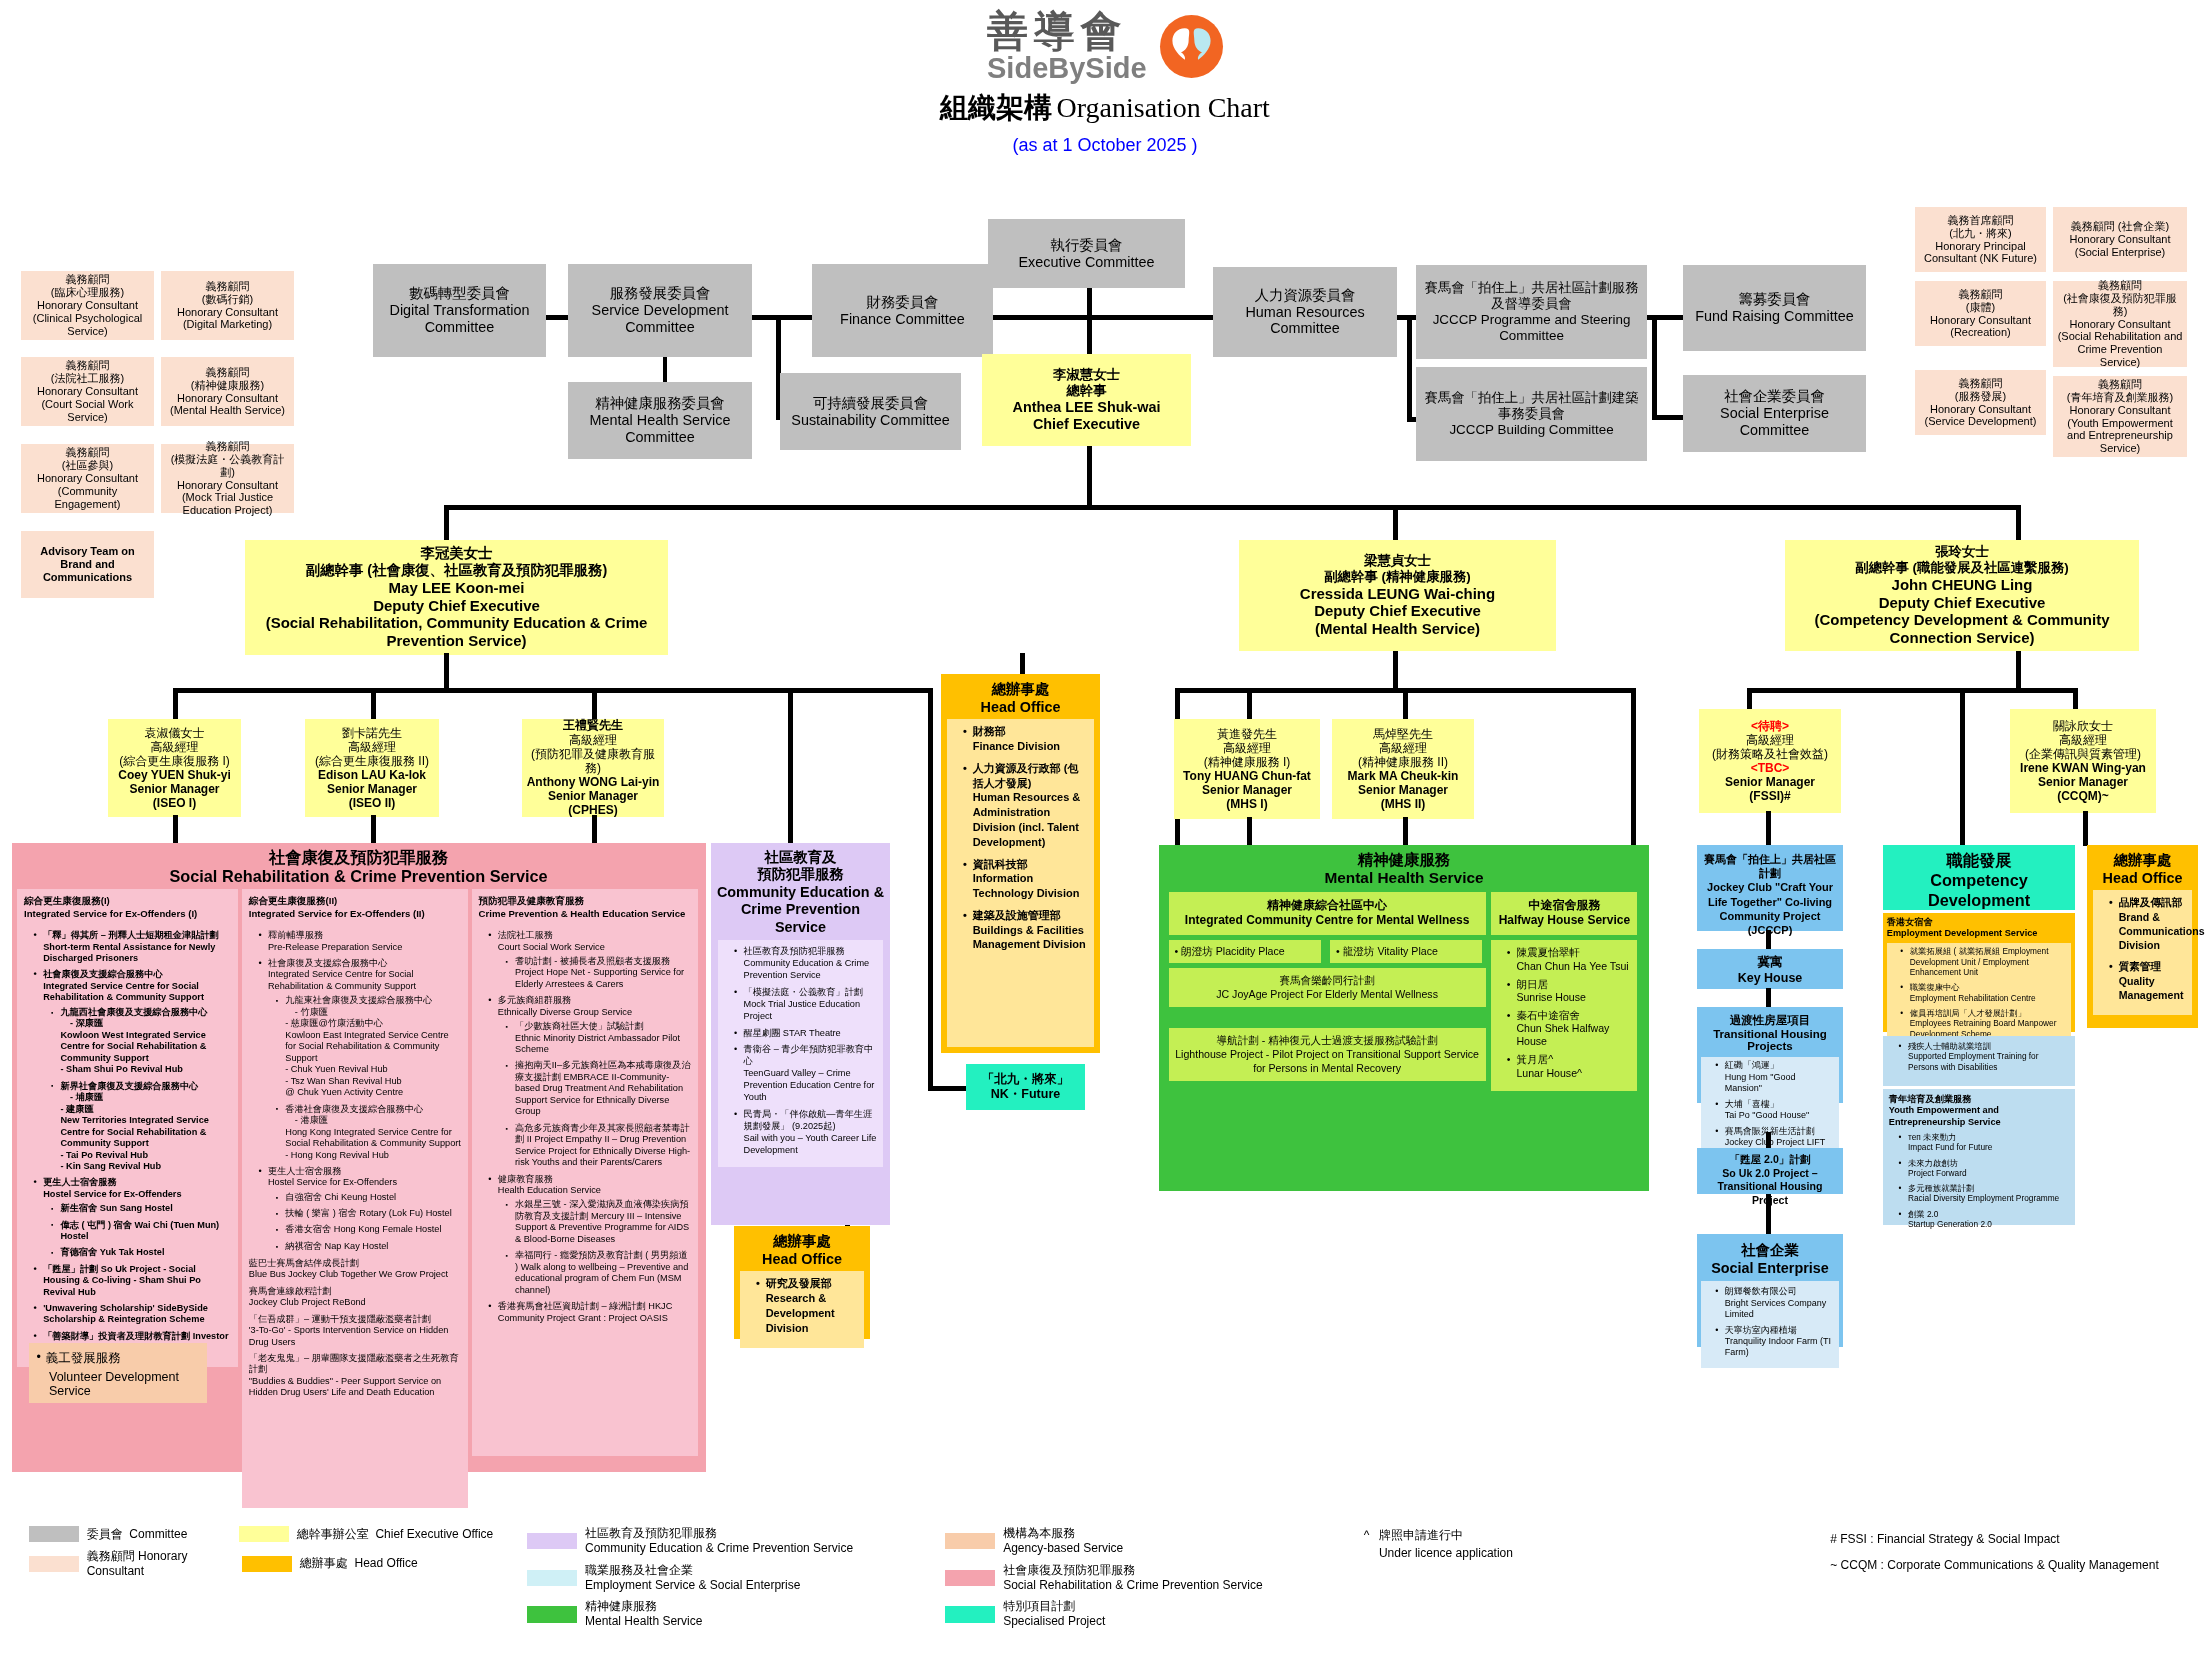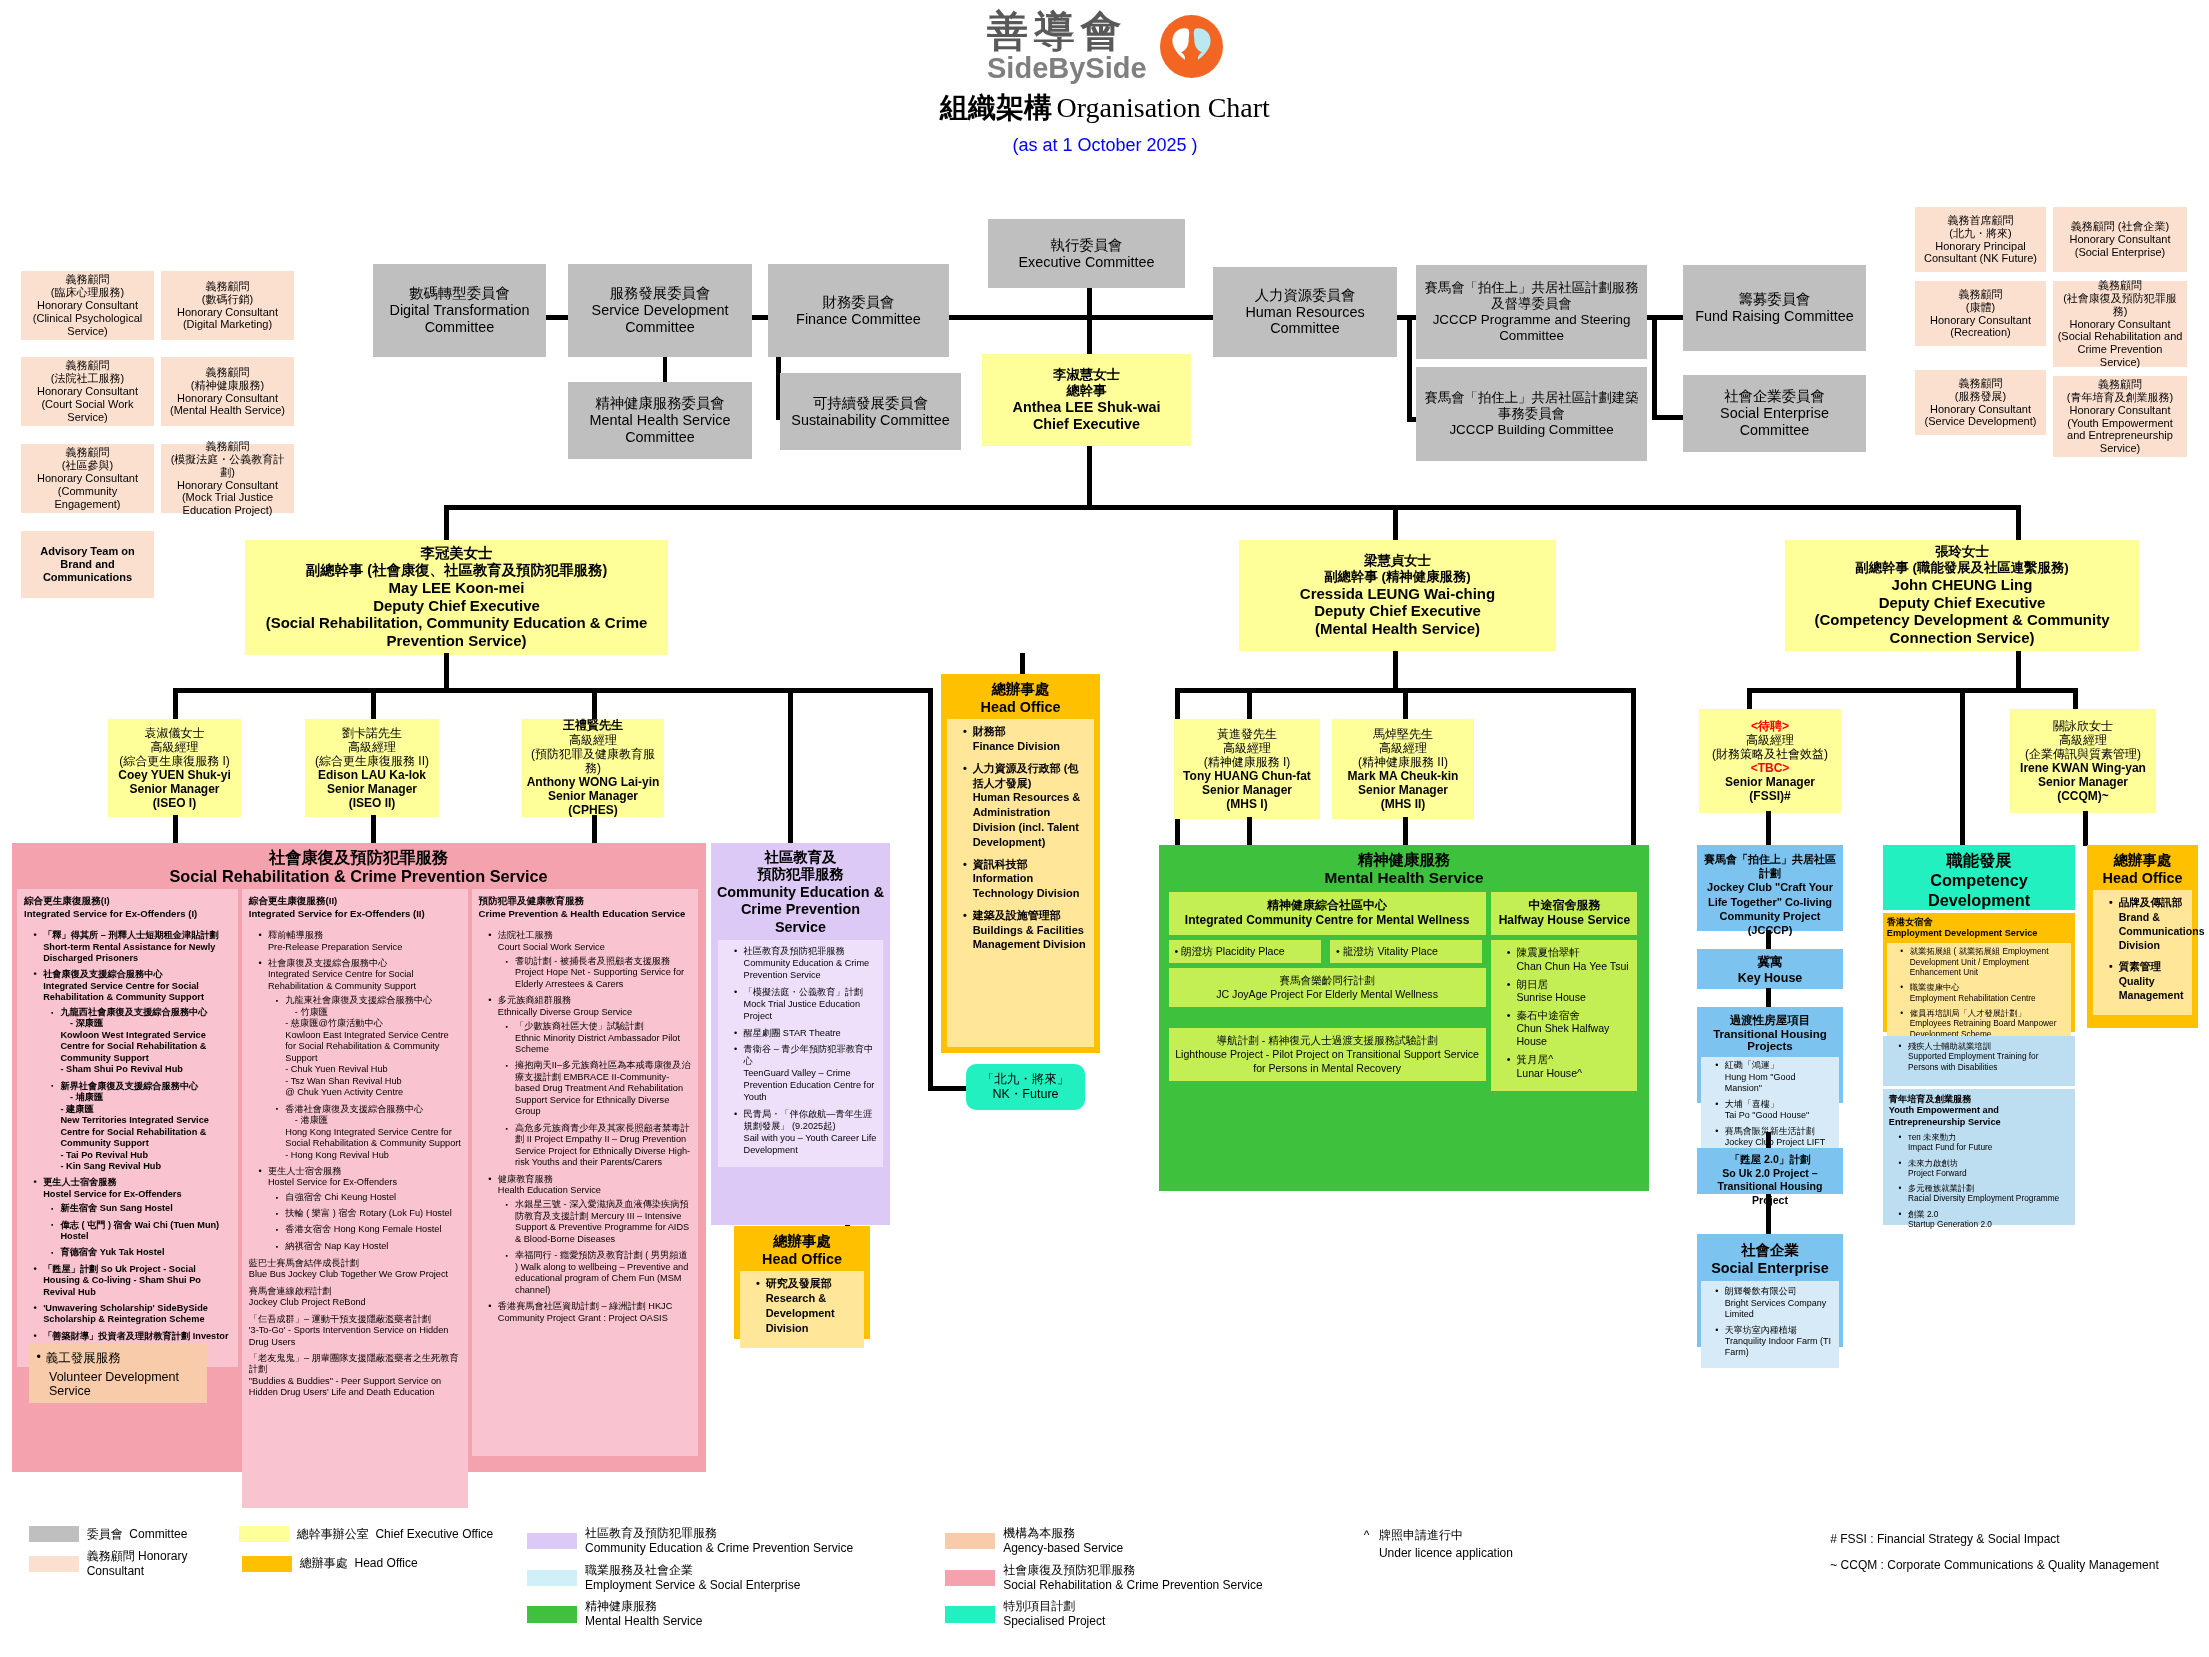--- a/index.html
+++ b/index.html
@@ -168,21 +168,21 @@
   <div>Digital Transformation Committee</div>
 </div>
 <div class="box cmte" style="left:568px;top:264px;width:184px;height:93px;">
   <div>服務發展委員會</div>
   <div>Service Development Committee</div>
 </div>
 <div class="box cmte" style="left:568px;top:382px;width:184px;height:77px;">
   <div>精神健康服務委員會</div>
   <div>Mental Health Service Committee</div>
 </div>
-<div class="box cmte" style="left:768px;top:264px;width:181px;height:93px;">
+<div class="box cmte" style="left:812px;top:264px;width:181px;height:93px;">
   <div>財務委員會</div>
   <div>Finance Committee</div>
 </div>
 <div class="box cmte" style="left:780px;top:373px;width:181px;height:77px;">
   <div>可持續發展委員會</div>
   <div>Sustainability Committee</div>
 </div>
 <div class="box cmte" style="left:988px;top:219px;width:197px;height:69px;">
   <div>執行委員會</div>
   <div>Executive Committee</div>
@@ -337,21 +337,21 @@
   <div class="hoBody">
     <ul>
       <li><span>財務部</span><br><span>Finance Division</span></li>
       <li><span>人力資源及行政部 (包括人才發展)</span><br><span>Human Resources &amp; Administration Division (incl. Talent Development)</span></li>
       <li><span>資訊科技部</span><br><span>Information Technology Division</span></li>
       <li><span>建築及設施管理部</span><br><span>Buildings &amp; Facilities Management Division</span></li>
     </ul>
   </div>
 </div>
 
-<div class="box cyan" style="left:966px;top:1064px;width:119px;height:46px;font-weight:normal;font-size:12.5px;border-radius:10px;">
+<div class="box cyan" style="left:966px;top:1064px;width:119px;height:46px;font-weight:bold;font-size:12.5px;">
   <div>「北九・將來」</div>
   <div>NK・Future</div>
 </div>
 
 <div class="srv-pink abs" style="left:11.5px;top:843px;width:694px;height:629px;">
   <div class="srv-pink-title">
     <div>社會康復及預防犯罪服務</div>
     <div>Social Rehabilitation &amp; Crime Prevention Service</div>
   </div>
   <div style="display:flex;gap:3.8px;padding:0 5.8px;">

